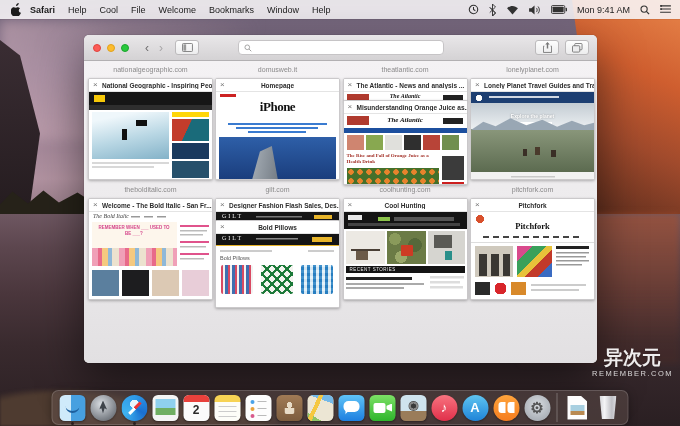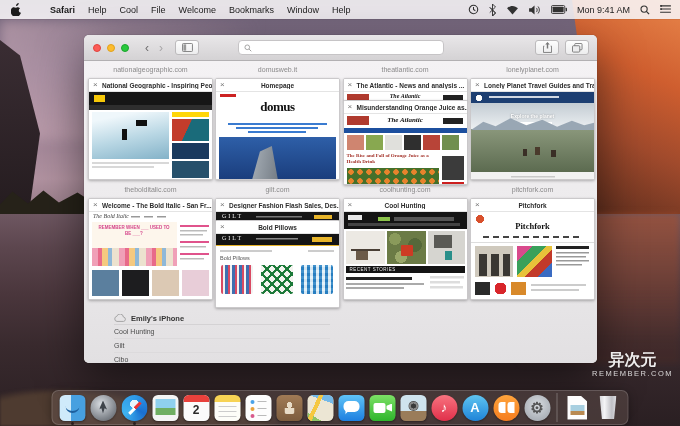--- a/index.html
+++ b/index.html
@@ -15,21 +15,21 @@
   .forest{position:absolute;left:0;top:186px;width:310px;height:46px;background:#262219;clip-path:polygon(0 40%,4% 12%,9% 38%,14% 10%,19% 36%,25% 14%,31% 40%,37% 18%,44% 42%,52% 20%,60% 44%,70% 26%,80% 48%,90% 34%,100% 55%,100% 100%,0 100%)}
   .water{position:absolute;left:0;top:214px;right:0;bottom:0;background:linear-gradient(180deg,#6e5761 0%,#5c464e 16%,#4a363c 38%,#392a2e 62%,#2a1f22 100%)}
   .refl-orange{position:absolute;right:0;top:214px;width:160px;height:150px;background:linear-gradient(180deg,rgba(173,79,42,.6),rgba(120,52,30,.15) 85%);filter:blur(3px)}
   .refl-light{position:absolute;left:170px;top:214px;width:320px;height:55px;background:rgba(210,178,188,.22);filter:blur(5px)}
   .islet{position:absolute;left:88px;top:332px;width:130px;height:26px;background:radial-gradient(ellipse at 50% 40%,#2e211c 55%,rgba(46,33,28,0) 75%);filter:blur(1px)}
   .shore{position:absolute;left:0;bottom:0;width:300px;height:80px;background:radial-gradient(ellipse 140px 40px at 60px 70px,#4e3b30 55%,rgba(78,59,48,0) 72%),radial-gradient(ellipse 120px 30px at 200px 75px,#443228 50%,rgba(68,50,40,0) 70%);filter:blur(1px)}
 
   
   .menubar{position:absolute;left:0;top:0;right:0;height:19px;background:rgba(248,246,248,.88);display:flex;align-items:center;font-size:9px;color:#1c1c1c;box-shadow:0 0 1px rgba(0,0,0,.3)}
   .menubar .apple{margin-left:11px;display:flex;align-items:center}
-  .menu-left{display:flex;align-items:center;gap:13px;margin-left:28px}
+  .menu-left{display:flex;align-items:center;gap:13px;margin-left:8px}
   .menu-left .app{font-weight:bold}
   .menu-right{margin-left:auto;display:flex;align-items:center;gap:10px;margin-right:9px}
   .menu-right svg{display:block}
   .mi{cursor:default}
 
   
   .window{position:absolute;left:84px;top:35px;width:513px;height:328px;border-radius:5px;overflow:hidden;box-shadow:0 18px 45px rgba(0,0,0,.5),0 0 1px rgba(0,0,0,.5);background:#ecebec}
   .toolbar{height:26px;display:flex;align-items:center;background:linear-gradient(180deg,#e9e7e9,#d4d2d4);border-bottom:1px solid #b2b0b2;position:relative}
   .lights{display:flex;gap:6px;margin-left:9px}
   .light{width:8px;height:8px;border-radius:50%}
@@ -245,21 +245,21 @@
   .i-ibooks:after{content:"";position:absolute;left:5px;top:7px;width:7px;height:11px;background:#fff;border-radius:3px 0 0 3px;box-shadow:9px 0 0 #fff}
   .i-sysprefs{background:radial-gradient(circle at 50% 40%,#d8dce0,#9aa0a8)}
   .i-sysprefs .icon-glyph{color:#555;font-size:15px}
   .dock-sep{width:1px;height:29px;background:rgba(255,255,255,.28);margin:0 3px}
   .i-doc{width:20px;height:24px;margin:0 auto;background:#fdfdfd;clip-path:polygon(0 0,68% 0,100% 24%,100% 100%,0 100%);position:relative;box-shadow:0 1px 2px rgba(0,0,0,.35)}
   .i-doc:after{content:"";position:absolute;left:3px;top:9px;width:14px;height:10px;background:linear-gradient(180deg,#a8cfe0 55%,#b98a52 55%)}
   .i-trash{width:19px;height:23px;margin:0 auto;background:linear-gradient(90deg,#cfcfd3,#f4f4f6 32%,#bfbfc4 70%,#e6e6e9);clip-path:polygon(6% 0,94% 0,82% 100%,18% 100%)}
 
   
   .watermark{position:absolute;right:7px;bottom:48px;text-align:center;color:rgba(255,255,255,.92)}
-  .wm-title{font-size:16px;font-weight:bold;line-height:1.1;text-shadow:0 1px 2px rgba(0,0,0,.3)}
+  .wm-title{font-size:19px;font-weight:bold;line-height:1.1;text-shadow:0 1px 2px rgba(0,0,0,.3)}
   .wm-url{font-size:7.5px;letter-spacing:1.5px;color:rgba(255,255,255,.8)}
 </style>
 </head>
 <body>
 
 <div class="wallpaper">
   <div class="sky"></div>
   <div class="clouds"></div>
   <div class="mtn-right"></div>
   <div class="cliff-left"></div>
@@ -389,21 +389,21 @@
     </div>
 
     <div class="group" style="left:131px;top:5px">
       <div class="glabel">domusweb.it</div>
       <div class="card" style="top:12px;height:102px">
         <div class="tbar">
             <span class="tclose">×</span>
             <span class="ttitle">Homepage</span>
           </div>
         <div class="th th-domus">
-          <span class="domus-logo">domus</span>
+          <span class="domus-logo">iPhone</span>
           <i class="domus-bldg"></i>
         </div>
       </div>
     </div>
 
     <div class="group" style="left:258.5px;top:5px">
       <div class="glabel">theatlantic.com</div>
       <div class="card" style="top:12px;height:24px">
         <div class="tbar">
             <span class="tclose">×</span>
@@ -503,31 +503,20 @@
             <span class="tclose">×</span>
             <span class="ttitle">Pitchfork</span>
           </div>
         <div class="th th-pf">
           <span class="pf-logo">Pitchfork</span>
           <i class="pf-art"></i>
         </div>
       </div>
     </div>
 
-    <div class="icol" style="left:30px">
-      <div class="ic-head">
-        <svg width="12" height="8" viewBox="0 0 14 9">
-            <path d="M11 8.5H3.5A3 3 0 0 1 3.2 2.6 4 4 0 0 1 11 3.4h.2a2.6 2.6 0 0 1 0 5.1z" fill="none" stroke="#9a9a9a" stroke-width="1"></path>
-          </svg>
-        <span>Emily's iPhone</span>
-      </div>
-      <div class="ic-item">Cool Hunting</div>
-      <div class="ic-item">Gilt</div>
-      <div class="ic-item">Cibo</div>
-    </div>
   </div>
 </div>
 
 <div class="dock">
   <div class="ditem">
       <span class="dicon i-finder"></span>
       <span class="run-dot"></span>
     </div>
   <div class="ditem">
       <span class="dicon round i-launchpad"></span>

